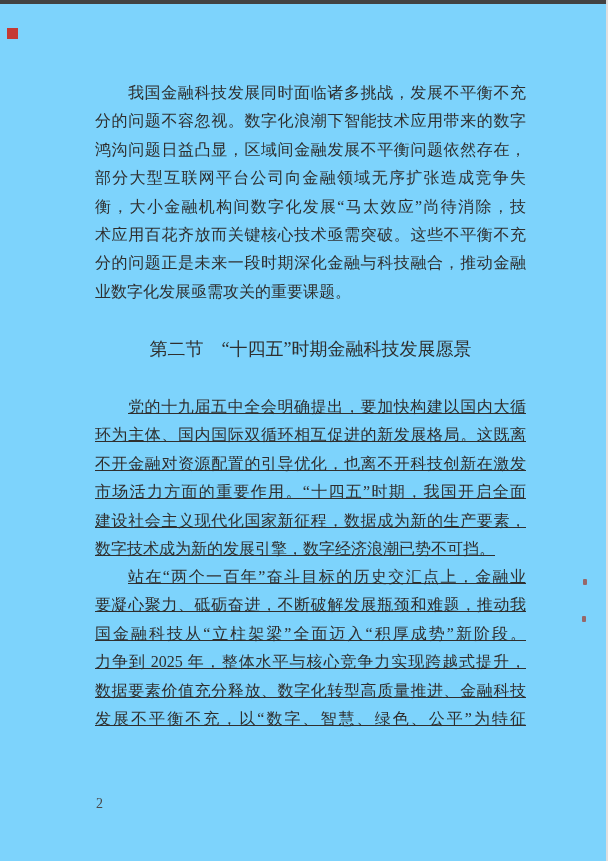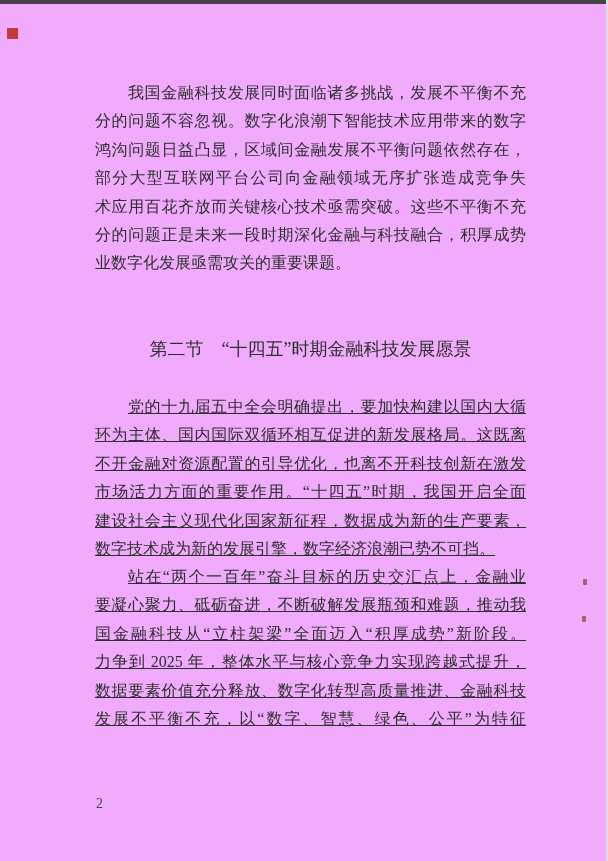--- a/index.html
+++ b/index.html
@@ -5,21 +5,21 @@
   html, body {
     margin: 0;
     padding: 0;
     background: #ffffff;
     font-family: "Liberation Serif", "DejaVu Serif", serif;
   }
   .page {
     position: relative;
     width: 608px;
     height: 861px;
-    background: #f0abfc;
+    background: #7dd3fc;
     overflow: hidden;
   }
   .top-bar {
     position: absolute;
     top: 0; left: 0;
     width: 608px; height: 4px;
   }
   .right-edge-line {
     position: absolute;
     top: 0; right: 0;
@@ -89,22 +89,23 @@
   <div class="right-edge-line" style="background: rgb(222, 222, 222);"></div>
   <div class="red-stamp" style="background: rgb(196, 58, 52);"></div>
   <div class="edge-speck speck-1" style="background: rgb(151, 104, 106);"></div>
   <div class="edge-speck speck-2" style="background: rgb(151, 104, 106);"></div>
 
   <div class="para para-1">
       <div class="line indent">我国金融科技发展同时面临诸多挑战，发展不平衡不充</div>
       <div class="line">分的问题不容忽视。数字化浪潮下智能技术应用带来的数字</div>
       <div class="line">鸿沟问题日益凸显，区域间金融发展不平衡问题依然存在，</div>
       <div class="line">部分大型互联网平台公司向金融领域无序扩张造成竞争失</div>
+      <div class="line">衡，大小金融机构间数字化发展“马太效应”尚待消除，技</div>
       <div class="line">术应用百花齐放而关键核心技术亟需突破。这些不平衡不充</div>
-      <div class="line">分的问题正是未来一段时期深化金融与科技融合，积厚成势</div>
+      <div class="line">分的问题正是未来一段时期深化金融与科技融合，推动金融</div>
       <div class="line no-just">业数字化发展亟需攻关的重要课题。</div>
     </div>
 
   <div class="section-heading">
     <span class="sec-label">第二节</span><span>“十四五”时期金融科技发展愿景</span>
   </div>
 
   <div class="para para-2">
       <div class="line indent">党的十九届五中全会明确提出，要加快构建以国内大循</div>
       <div class="line">环为主体、国内国际双循环相互促进的新发展格局。这既离</div>

